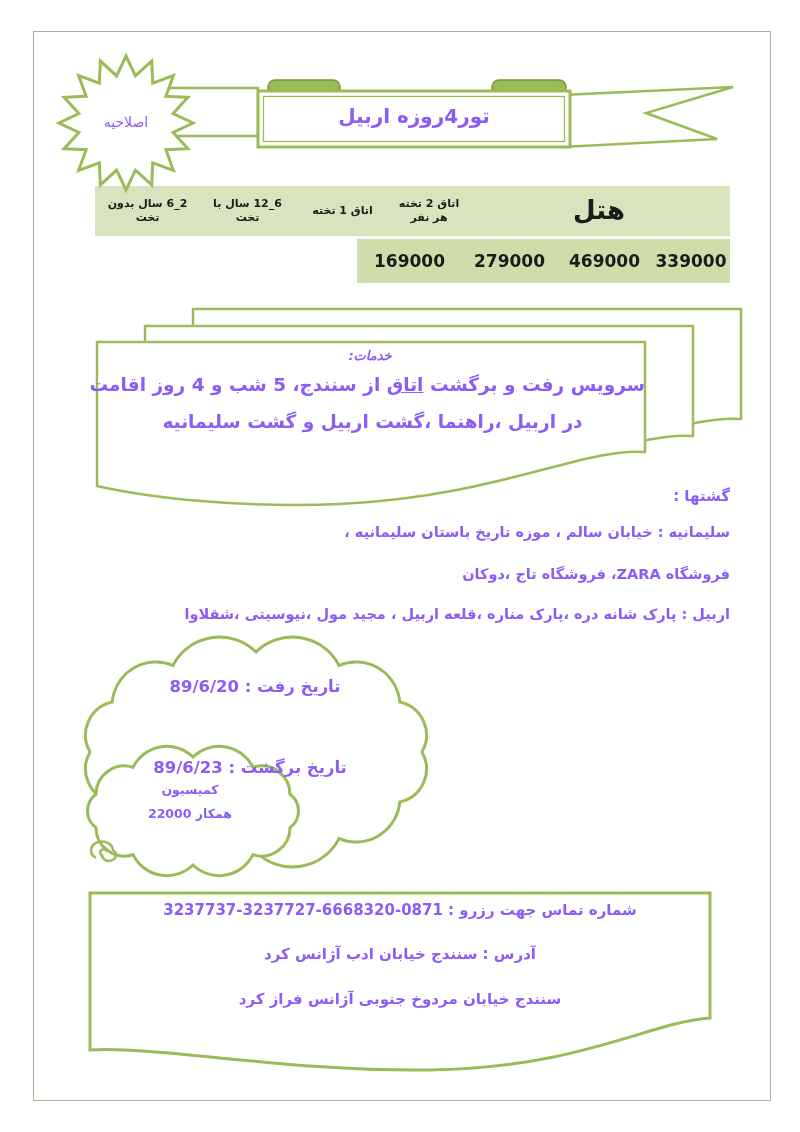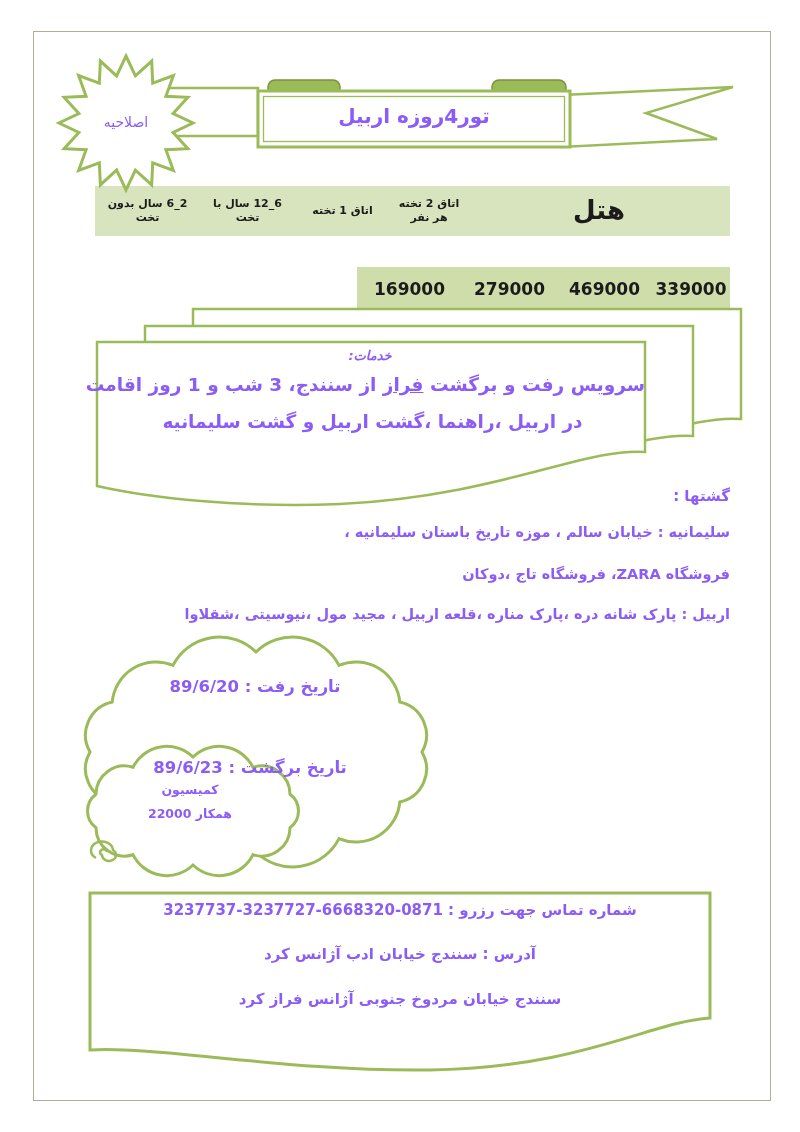--- a/index.html
+++ b/index.html
@@ -5,21 +5,21 @@
   html,body{margin:0;padding:0;background:#ffffff;}
   body{width:800px;height:1132px;position:relative;font-family:"DejaVu Sans",sans-serif;overflow:hidden;}
   .page-border{position:absolute;left:33px;top:31px;width:736px;height:1068px;border:1px solid #b3ae93;background:#ffffff;}
   
   .htable{position:absolute;left:95px;top:186px;width:635px;direction:rtl;}
   .hrow{display:flex;flex-direction:row;}
   .hrow.gap{margin-top:3px;}
   .hcell{display:flex;align-items:center;justify-content:center;text-align:center;box-sizing:border-box;}
   .head .hcell{background:#d7e4bd;height:50px;font-size:11px;font-weight:bold;line-height:1.3;color:#1b1b1b;}
   .head .hotelcell{font-size:26px;font-weight:bold;}
-  .vals .hcell{background:#cfddab;height:44px;font-size:17px;font-weight:bold;color:#1b1b1b;margin-top:28px;}
+  .vals .hcell{background:#cfddab;height:44px;font-size:17px;font-weight:bold;color:#1b1b1b;}
   .vals .hotelcell{background:#76923c;color:#ffffff;flex-direction:column;line-height:1.35;}
   .w-hotel{width:262px;} .w-dbl{width:78px;} .w-sgl{width:95px;} .w-c12{width:95px;} .w-c26{width:105px;}
   .hname{font-size:13px;font-weight:bold;font-style:italic;}
   .hurl{font-size:13.5px;font-weight:bold;}
   
   svg.deco{position:absolute;left:0;top:0;pointer-events:none;}
   
   .t{position:absolute;direction:rtl;color:#8b5cf6;font-weight:bold;white-space:nowrap;}
   .u{text-decoration:underline;}
   .star-label{left:86px;top:114px;width:80px;font-size:14px;font-weight:400;text-align:center;}
@@ -82,21 +82,21 @@
   <path fill="#ffffff" stroke="#9bbb59" stroke-width="3" d="M193.0,757.0A37.7,37.7 0 0 1 253.0,767.3A28.4,28.4 0 0 1 290.0,794.3A20.7,20.7 0 0 1 290.0,827.7A28.4,28.4 0 0 1 253.0,854.7A37.7,37.7 0 0 1 193.0,865.0A37.7,37.7 0 0 1 133.0,854.7A28.4,28.4 0 0 1 96.0,827.7A20.7,20.7 0 0 1 96.0,794.3A28.4,28.4 0 0 1 133.0,767.3A37.7,37.7 0 0 1 193.0,757.0Z"></path>
   <path fill="none" stroke="#9bbb59" stroke-width="2.5" d="M96,858 a11,9 0 1 1 17,-8 a7,6 0 1 1 -11,5 a3.5,3 0 1 1 5,-3"></path>
 
   <path fill="#ffffff" stroke="#9bbb59" stroke-width="3" d="M90,893 H710 V1018 C650,1022 580,1068 430,1070 C290,1072 160,1046 90,1050 Z"></path>
 </svg>
 
 <div class="t star-label">اصلاحیه</div>
 <div class="t ribbon-title">تور4روزه اربیل</div>
 
 <div class="t svc-head">خدمات:</div>
-<div class="t svc-l1"><span>سرویس رفت و برگشت </span><span class="u">فراز</span><span> از سنندج، 3 شب و 1 روز اقامت</span></div>
+<div class="t svc-l1"><span>سرویس رفت و برگشت </span><span class="u">اتاق</span><span> از سنندج، 5 شب و 4 روز اقامت</span></div>
 <div class="t svc-l2">در اربیل ،راهنما ،گشت اربیل و گشت سلیمانیه</div>
 
 <div class="t tours-h">گشتها :</div>
 <div class="t tour-l1">سلیمانیه : خیابان سالم ، موزه تاریخ باستان سلیمانیه ،</div>
 <div class="t tour-l2">فروشگاه ZARA، فروشگاه تاج ،دوکان</div>
 <div class="t tour-l3">اربیل : پارک شانه دره ،پارک مناره ،قلعه اربیل ، مجید مول ،نیوسیتی ،شقلاوا</div>
 
 <div class="t date1">تاریخ رفت : 89/6/20</div>
 <div class="t date2">تاریخ برگشت : 89/6/23</div>
 

